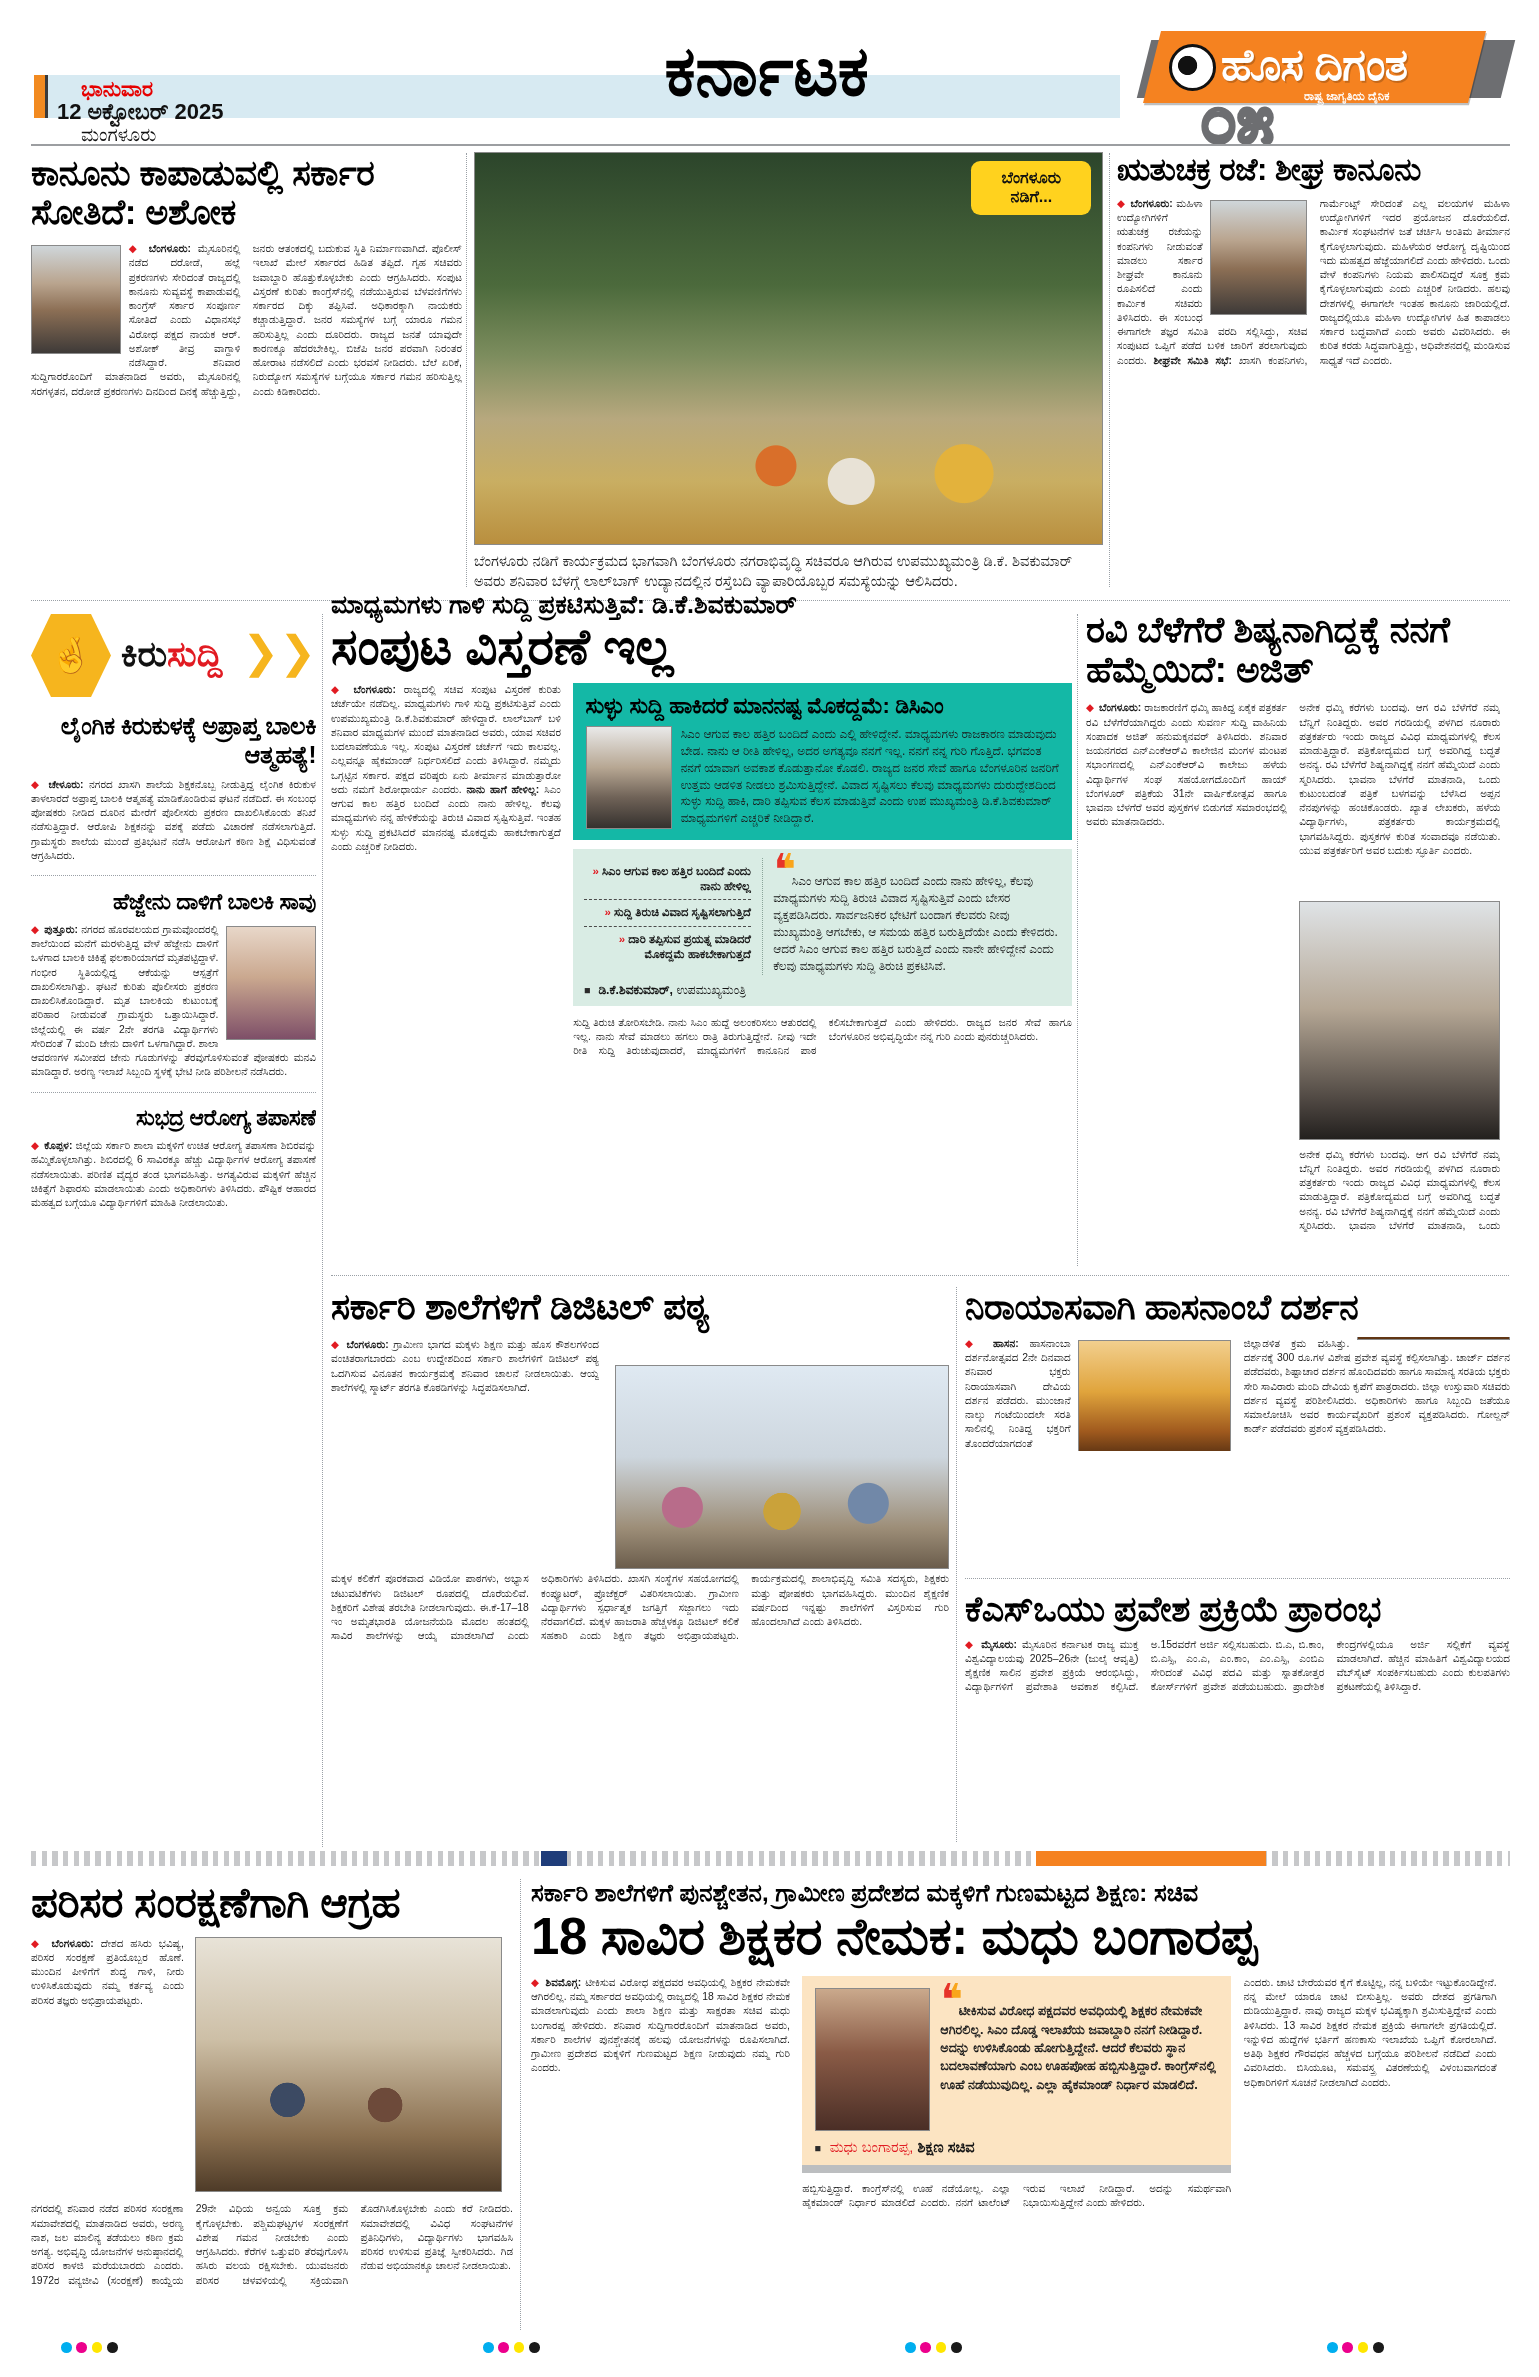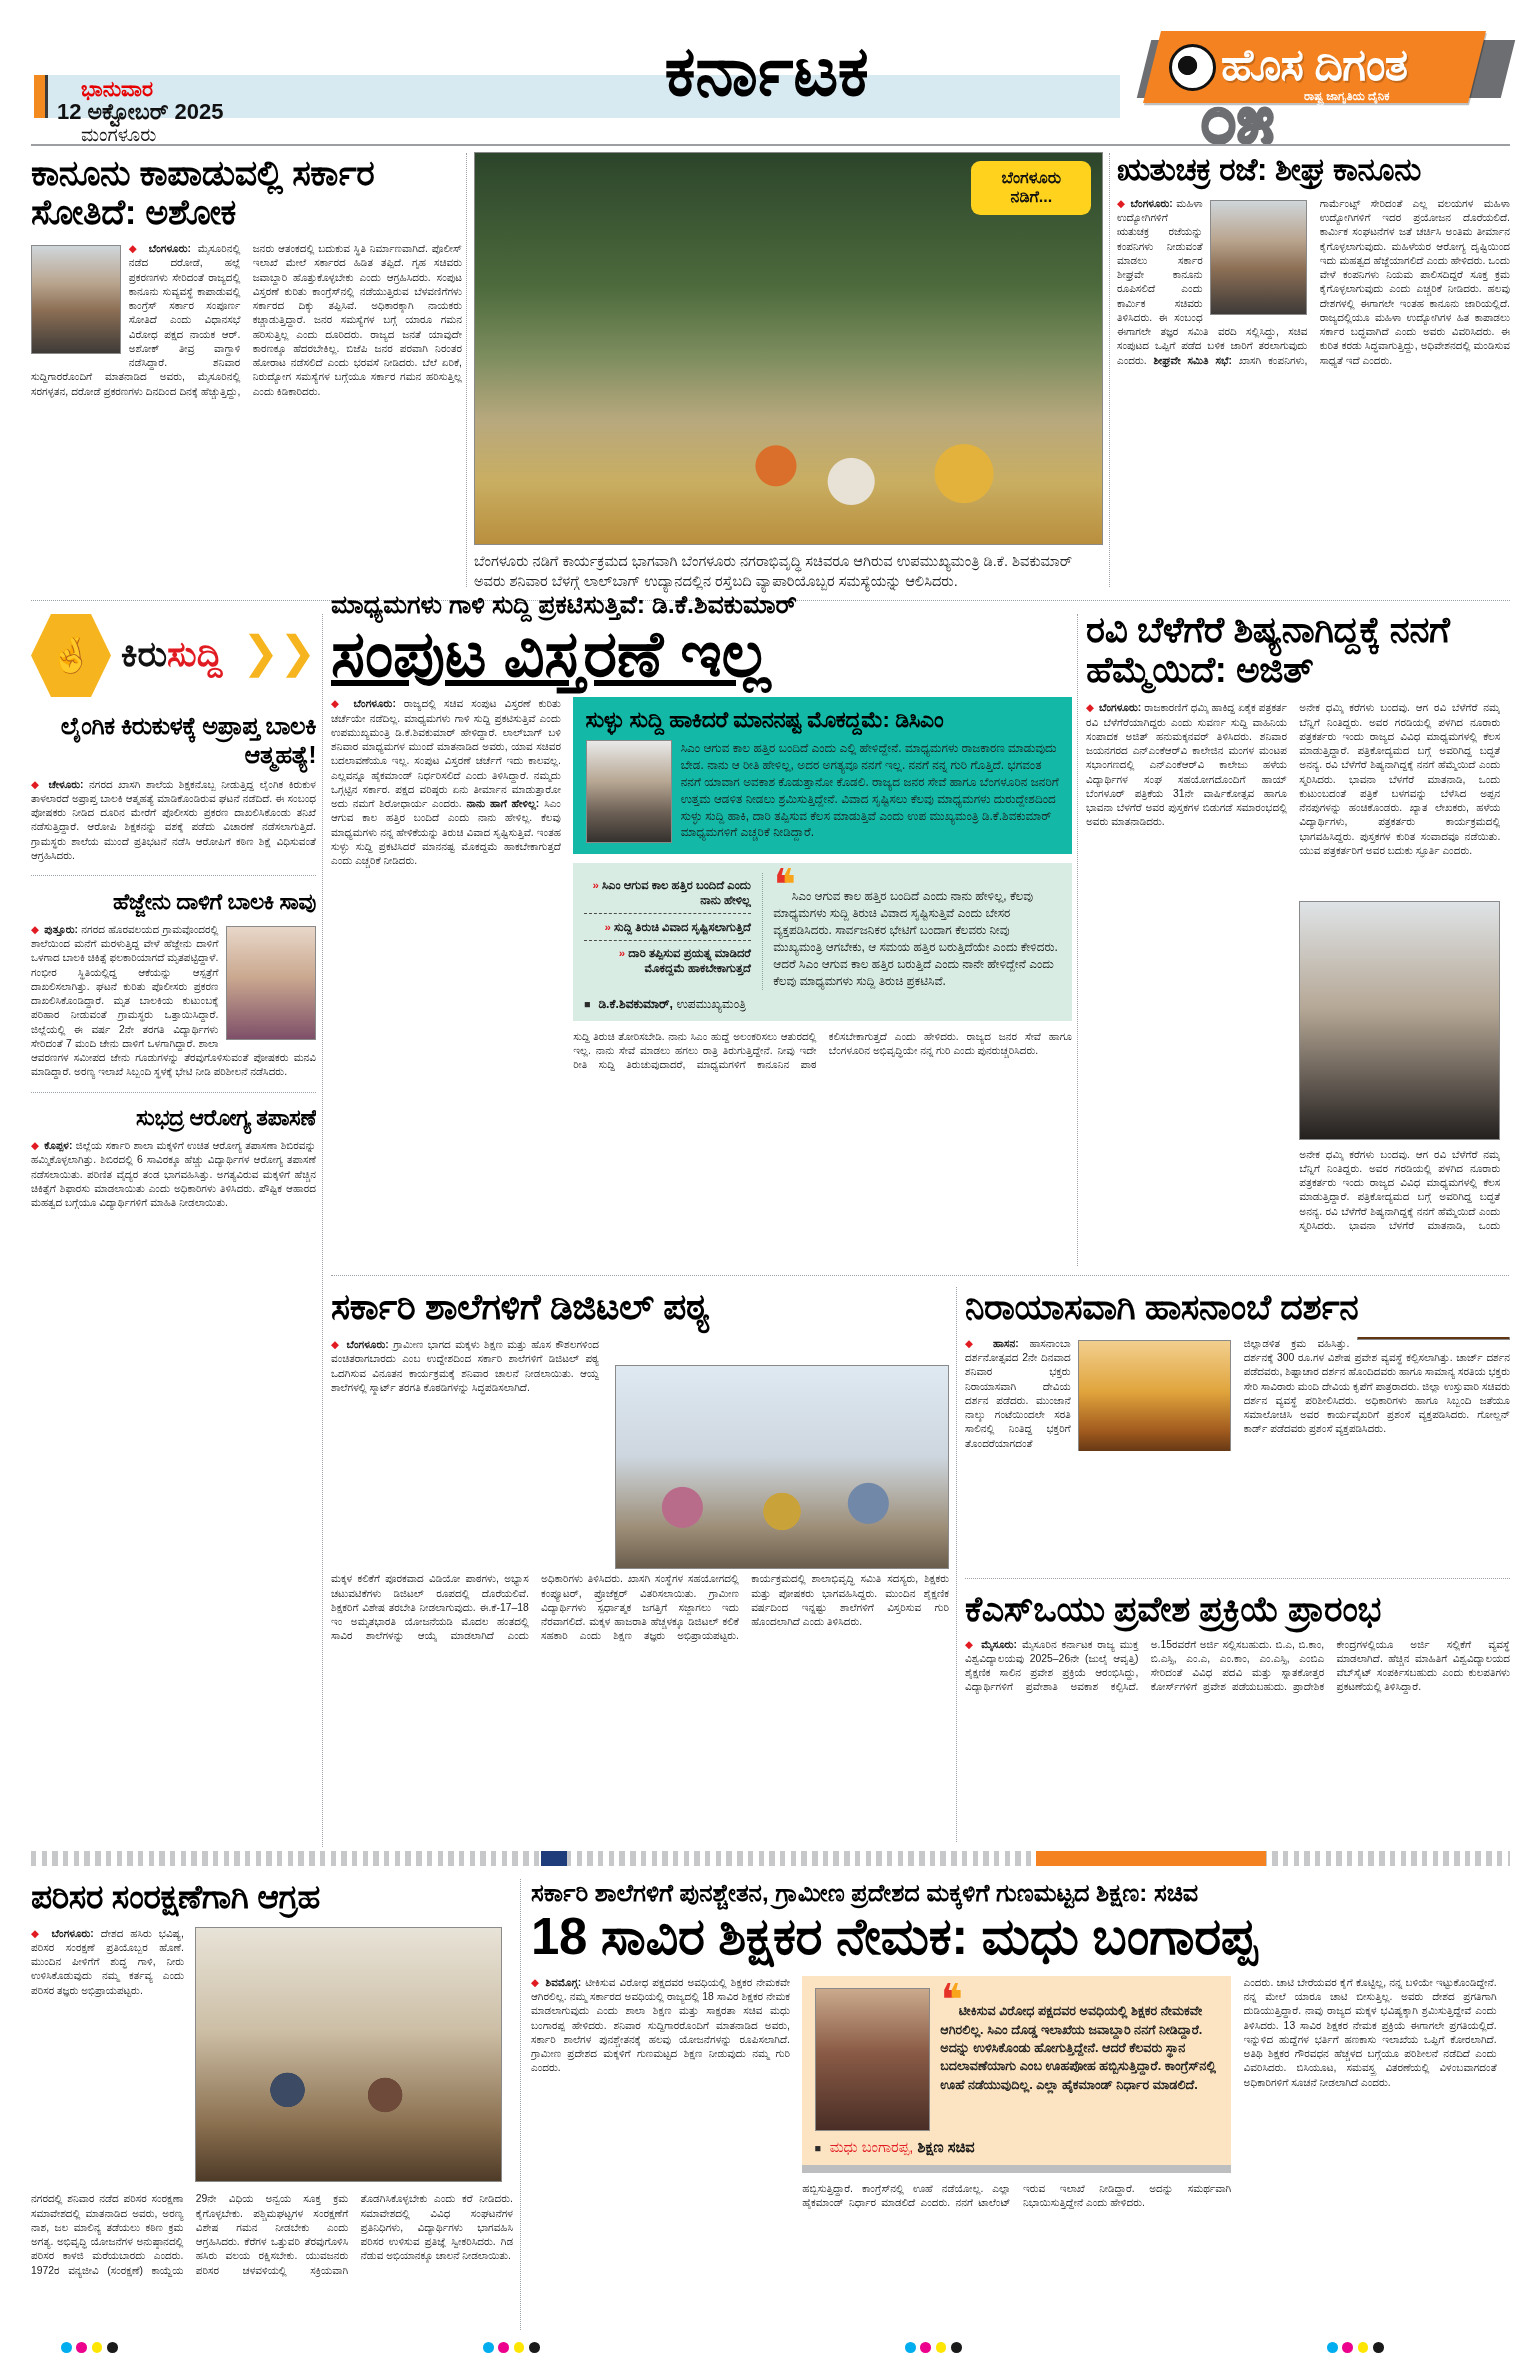--- a/index.html
+++ b/index.html
@@ -145,21 +145,21 @@
       <span class="dm">◆</span>
       <span class="dl">ಕೊಪ್ಪಳ:</span>
       <span>ಜಿಲ್ಲೆಯ ಸರ್ಕಾರಿ ಶಾಲಾ ಮಕ್ಕಳಿಗೆ ಉಚಿತ ಆರೋಗ್ಯ ತಪಾಸಣಾ ಶಿಬಿರವನ್ನು ಹಮ್ಮಿಕೊಳ್ಳಲಾಗಿತ್ತು. ಶಿಬಿರದಲ್ಲಿ 6 ಸಾವಿರಕ್ಕೂ ಹೆಚ್ಚು ವಿದ್ಯಾರ್ಥಿಗಳ ಆರೋಗ್ಯ ತಪಾಸಣೆ ನಡೆಸಲಾಯಿತು. ಪರಿಣಿತ ವೈದ್ಯರ ತಂಡ ಭಾಗವಹಿಸಿತ್ತು. ಅಗತ್ಯವಿರುವ ಮಕ್ಕಳಿಗೆ ಹೆಚ್ಚಿನ ಚಿಕಿತ್ಸೆಗೆ ಶಿಫಾರಸು ಮಾಡಲಾಯಿತು ಎಂದು ಅಧಿಕಾರಿಗಳು ತಿಳಿಸಿದರು. ಪೌಷ್ಟಿಕ ಆಹಾರದ ಮಹತ್ವದ ಬಗ್ಗೆಯೂ ವಿದ್ಯಾರ್ಥಿಗಳಿಗೆ ಮಾಹಿತಿ ನೀಡಲಾಯಿತು.</span>
     </div>
   </div>
 
   <div class="abs dotV" style="left:322px;top:614px;height:1233px;"></div>
 
   <div class="abs" style="left:331px;top:590px;width:741px;height:653px;overflow:hidden;">
     <div class="kickr" style="font-size:25px;">ಮಾಧ್ಯಮಗಳು ಗಾಳಿ ಸುದ್ದಿ ಪ್ರಕಟಿಸುತ್ತಿವೆ: ಡಿ.ಕೆ.ಶಿವಕುಮಾರ್</div>
-    <div class="hl" style="font-size:64px;line-height:1.02;margin-top:1.5px;text-decoration:underline;">ಸಂಪುಟ ವಿಸ್ತರಣೆ ಇಲ್ಲ</div>
+    <div class="hl" style="font-size:50px;line-height:1.02;margin-top:1.5px;">ಸಂಪುಟ ವಿಸ್ತರಣೆ ಇಲ್ಲ</div>
 
     <div style="display:flex;gap:12.3px;margin-top:10.7px;">
       <div class="bd" style="width:230px;height:506px;overflow:hidden;">
         <span class="dm">◆</span>
         <span class="dl">ಬೆಂಗಳೂರು:</span>
         <span>ರಾಜ್ಯದಲ್ಲಿ ಸಚಿವ ಸಂಪುಟ ವಿಸ್ತರಣೆ ಕುರಿತು ಚರ್ಚೆಯೇ ನಡೆದಿಲ್ಲ. ಮಾಧ್ಯಮಗಳು ಗಾಳಿ ಸುದ್ದಿ ಪ್ರಕಟಿಸುತ್ತಿವೆ ಎಂದು ಉಪಮುಖ್ಯಮಂತ್ರಿ ಡಿ.ಕೆ.ಶಿವಕುಮಾರ್ ಹೇಳಿದ್ದಾರೆ. ಲಾಲ್‌ಬಾಗ್ ಬಳಿ ಶನಿವಾರ ಮಾಧ್ಯಮಗಳ ಮುಂದೆ ಮಾತನಾಡಿದ ಅವರು, ಯಾವ ಸಚಿವರ ಬದಲಾವಣೆಯೂ ಇಲ್ಲ. ಸಂಪುಟ ವಿಸ್ತರಣೆ ಚರ್ಚೆಗೆ ಇದು ಕಾಲವಲ್ಲ. ಎಲ್ಲವನ್ನೂ ಹೈಕಮಾಂಡ್ ನಿರ್ಧರಿಸಲಿದೆ ಎಂದು ತಿಳಿಸಿದ್ದಾರೆ. ನಮ್ಮದು ಒಗ್ಗಟ್ಟಿನ ಸರ್ಕಾರ. ಪಕ್ಷದ ವರಿಷ್ಠರು ಏನು ತೀರ್ಮಾನ ಮಾಡುತ್ತಾರೋ ಅದು ನಮಗೆ ಶಿರೋಧಾರ್ಯ ಎಂದರು.</span>
         <span class="subh">ನಾನು ಹಾಗೆ ಹೇಳಿಲ್ಲ:</span>
         <span>ಸಿಎಂ ಆಗುವ ಕಾಲ ಹತ್ತಿರ ಬಂದಿದೆ ಎಂದು ನಾನು ಹೇಳಿಲ್ಲ. ಕೆಲವು ಮಾಧ್ಯಮಗಳು ನನ್ನ ಹೇಳಿಕೆಯನ್ನು ತಿರುಚಿ ವಿವಾದ ಸೃಷ್ಟಿಸುತ್ತಿವೆ. ಇಂತಹ ಸುಳ್ಳು ಸುದ್ದಿ ಪ್ರಕಟಿಸಿದರೆ ಮಾನನಷ್ಟ ಮೊಕದ್ದಮೆ ಹಾಕಬೇಕಾಗುತ್ತದೆ ಎಂದು ಎಚ್ಚರಿಕೆ ನೀಡಿದರು.</span>
       </div>
 
@@ -250,21 +250,21 @@
       </div>
     </div>
   </div>
 
   <div class="abs stripeband" style="left:31px;top:1851px;width:1479px;height:15.3px;">
     <div style="position:absolute;left:510px;top:0;width:26px;height:15.3px;background:#1f3d7a;"></div>
     <div style="position:absolute;left:1005px;top:0;width:230px;height:15.3px;background:#f58220;"></div>
   </div>
 
   <div class="abs" style="left:31px;top:1879px;width:482px;height:454px;overflow:hidden;">
-    <div class="hl" style="font-size:33px;">ಪರಿಸರ ಸಂರಕ್ಷಣೆಗಾಗಿ ಆಗ್ರಹ</div>
+    <div class="hl" style="font-size:42px;">ಪರಿಸರ ಸಂರಕ್ಷಣೆಗಾಗಿ ಆಗ್ರಹ</div>
     <div style="display:flex;gap:10.7px;margin-top:10.7px;">
       <div class="bd" style="width:153px;height:255px;overflow:hidden;">
         <span class="dm">◆</span>
         <span class="dl">ಬೆಂಗಳೂರು:</span>
         <span>ದೇಶದ ಹಸಿರು ಭವಿಷ್ಯ, ಪರಿಸರ ಸಂರಕ್ಷಣೆ ಪ್ರತಿಯೊಬ್ಬರ ಹೊಣೆ. ಮುಂದಿನ ಪೀಳಿಗೆಗೆ ಶುದ್ಧ ಗಾಳಿ, ನೀರು ಉಳಿಸಿಕೊಡುವುದು ನಮ್ಮ ಕರ್ತವ್ಯ ಎಂದು ಪರಿಸರ ತಜ್ಞರು ಅಭಿಪ್ರಾಯಪಟ್ಟರು.</span>
       </div>
       <div class="ph ph-meeting" style="width:307px;height:255px;flex:none;"></div>
     </div>
     <div class="bd bd3" style="margin-top:10.7px;height:143px;overflow:hidden;">ನಗರದಲ್ಲಿ ಶನಿವಾರ ನಡೆದ ಪರಿಸರ ಸಂರಕ್ಷಣಾ ಸಮಾವೇಶದಲ್ಲಿ ಮಾತನಾಡಿದ ಅವರು, ಅರಣ್ಯ ನಾಶ, ಜಲ ಮಾಲಿನ್ಯ ತಡೆಯಲು ಕಠಿಣ ಕ್ರಮ ಅಗತ್ಯ. ಅಭಿವೃದ್ಧಿ ಯೋಜನೆಗಳ ಅನುಷ್ಠಾನದಲ್ಲಿ ಪರಿಸರ ಕಾಳಜಿ ಮರೆಯಬಾರದು ಎಂದರು. 1972ರ ವನ್ಯಜೀವಿ (ಸಂರಕ್ಷಣೆ) ಕಾಯ್ದೆಯ 29ನೇ ವಿಧಿಯ ಅನ್ವಯ ಸೂಕ್ತ ಕ್ರಮ ಕೈಗೊಳ್ಳಬೇಕು. ಪಶ್ಚಿಮಘಟ್ಟಗಳ ಸಂರಕ್ಷಣೆಗೆ ವಿಶೇಷ ಗಮನ ನೀಡಬೇಕು ಎಂದು ಆಗ್ರಹಿಸಿದರು. ಕೆರೆಗಳ ಒತ್ತುವರಿ ತೆರವುಗೊಳಿಸಿ ಹಸಿರು ವಲಯ ರಕ್ಷಿಸಬೇಕು. ಯುವಜನರು ಪರಿಸರ ಚಳವಳಿಯಲ್ಲಿ ಸಕ್ರಿಯವಾಗಿ ತೊಡಗಿಸಿಕೊಳ್ಳಬೇಕು ಎಂದು ಕರೆ ನೀಡಿದರು. ಸಮಾವೇಶದಲ್ಲಿ ವಿವಿಧ ಸಂಘಟನೆಗಳ ಪ್ರತಿನಿಧಿಗಳು, ವಿದ್ಯಾರ್ಥಿಗಳು ಭಾಗವಹಿಸಿ ಪರಿಸರ ಉಳಿಸುವ ಪ್ರತಿಜ್ಞೆ ಸ್ವೀಕರಿಸಿದರು. ಗಿಡ ನೆಡುವ ಅಭಿಯಾನಕ್ಕೂ ಚಾಲನೆ ನೀಡಲಾಯಿತು.</div>
   </div>

